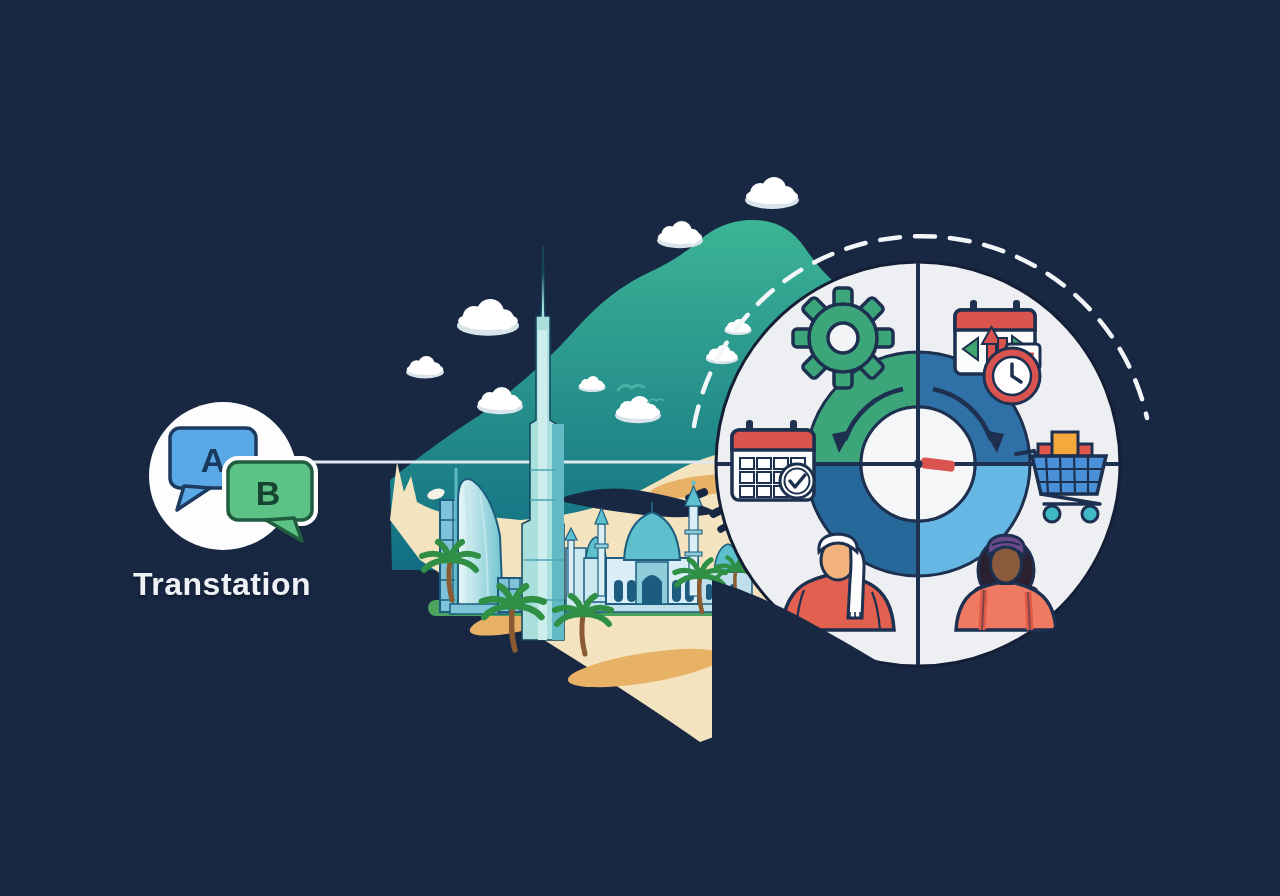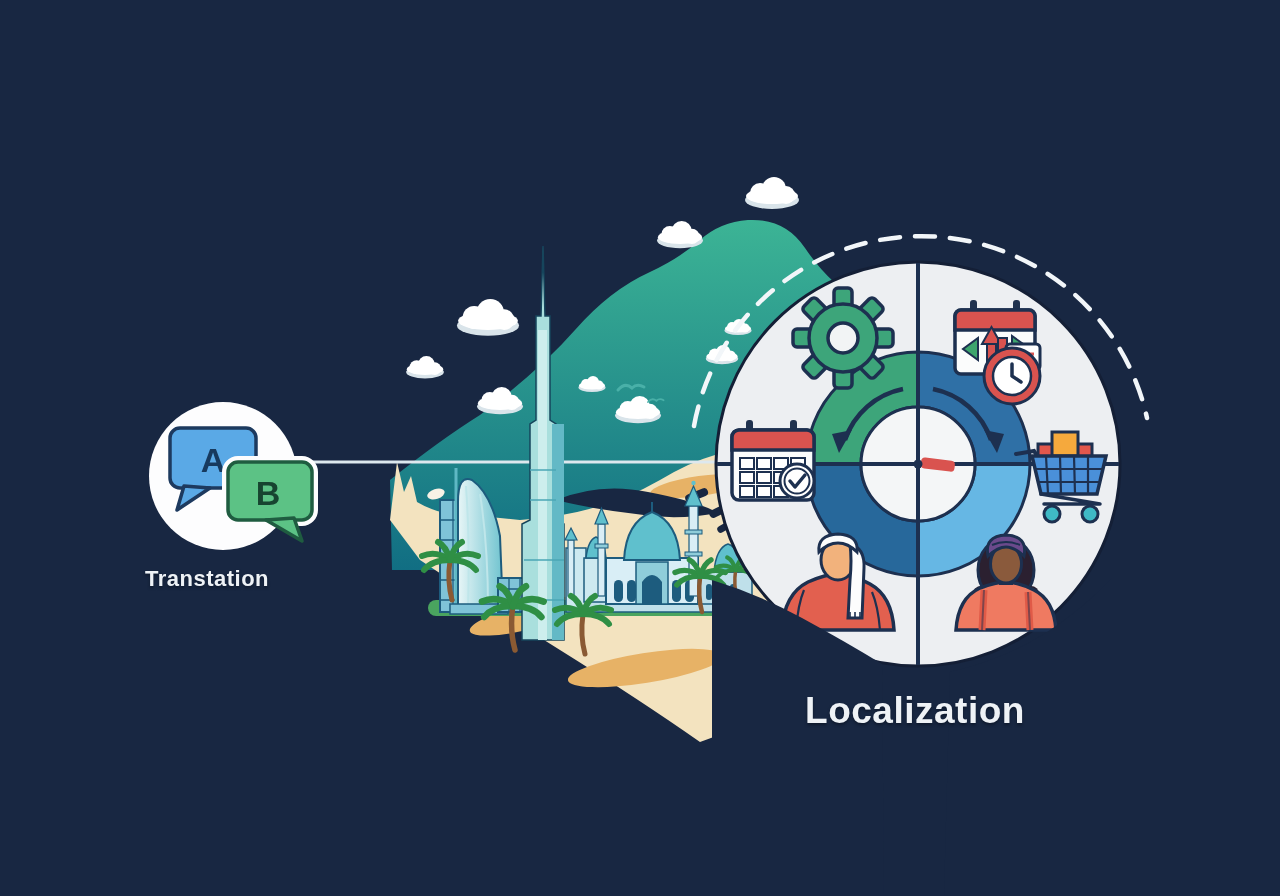--- a/index.html
+++ b/index.html
@@ -13,21 +13,21 @@
     background:var(--background);
     font-family:"Liberation Sans", sans-serif;
   }
   .stage svg{position:absolute;left:0;top:0;}
   .label{
     position:absolute;color:var(--text);font-weight:bold;
     transform:translateX(-50%);white-space:nowrap;
     text-shadow:0 2px 3px rgba(8,14,28,.55);
     letter-spacing:.5px;
   }
-  .label-translation{left:207px;top:566px;font-size:22px;}
+  .label-translation{left:222px;top:566px;font-size:32px;}
   .label-localization{left:915px;top:690px;font-size:37px;}
   .bubble-letter{font-family:"Liberation Sans",sans-serif;font-weight:bold;font-size:34px;}
 </style>
 </head>
 <body>
 
 <div class="stage">
 
 <svg width="1280" height="896" viewBox="0 0 1280 896">
   <defs>
@@ -307,15 +307,14 @@
         <path d="M 238 462 h 64 a 10 10 0 0 1 10 10 v 38 a 10 10 0 0 1 -10 10 h -64 a 10 10 0 0 1 -10 -10 v -38 a 10 10 0 0 1 10 -10 Z" fill="#fdfdfe" stroke="#fdfdfe" stroke-width="12"></path>
         <path d="M 238 462 h 64 a 10 10 0 0 1 10 10 v 38 a 10 10 0 0 1 -10 10 h -64 a 10 10 0 0 1 -10 -10 v -38 a 10 10 0 0 1 10 -10 Z" fill="#5cc285" stroke="#1f5c40" stroke-width="3.5"></path>
         <path d="M 294 518 L 302 541 L 266 520 Z" fill="#5cc285" stroke="#1f5c40" stroke-width="3.5" stroke-linejoin="round"></path>
         <text class="bubble-letter" x="268" y="505" text-anchor="middle" fill="#174430">B</text>
       </g>
     </g>
   </g>
 </svg>
 
 <div class="label label-translation">Transtation</div>
-<div class="label label-localization">Localization</div>
 
 </div>
 
 </body></html>

